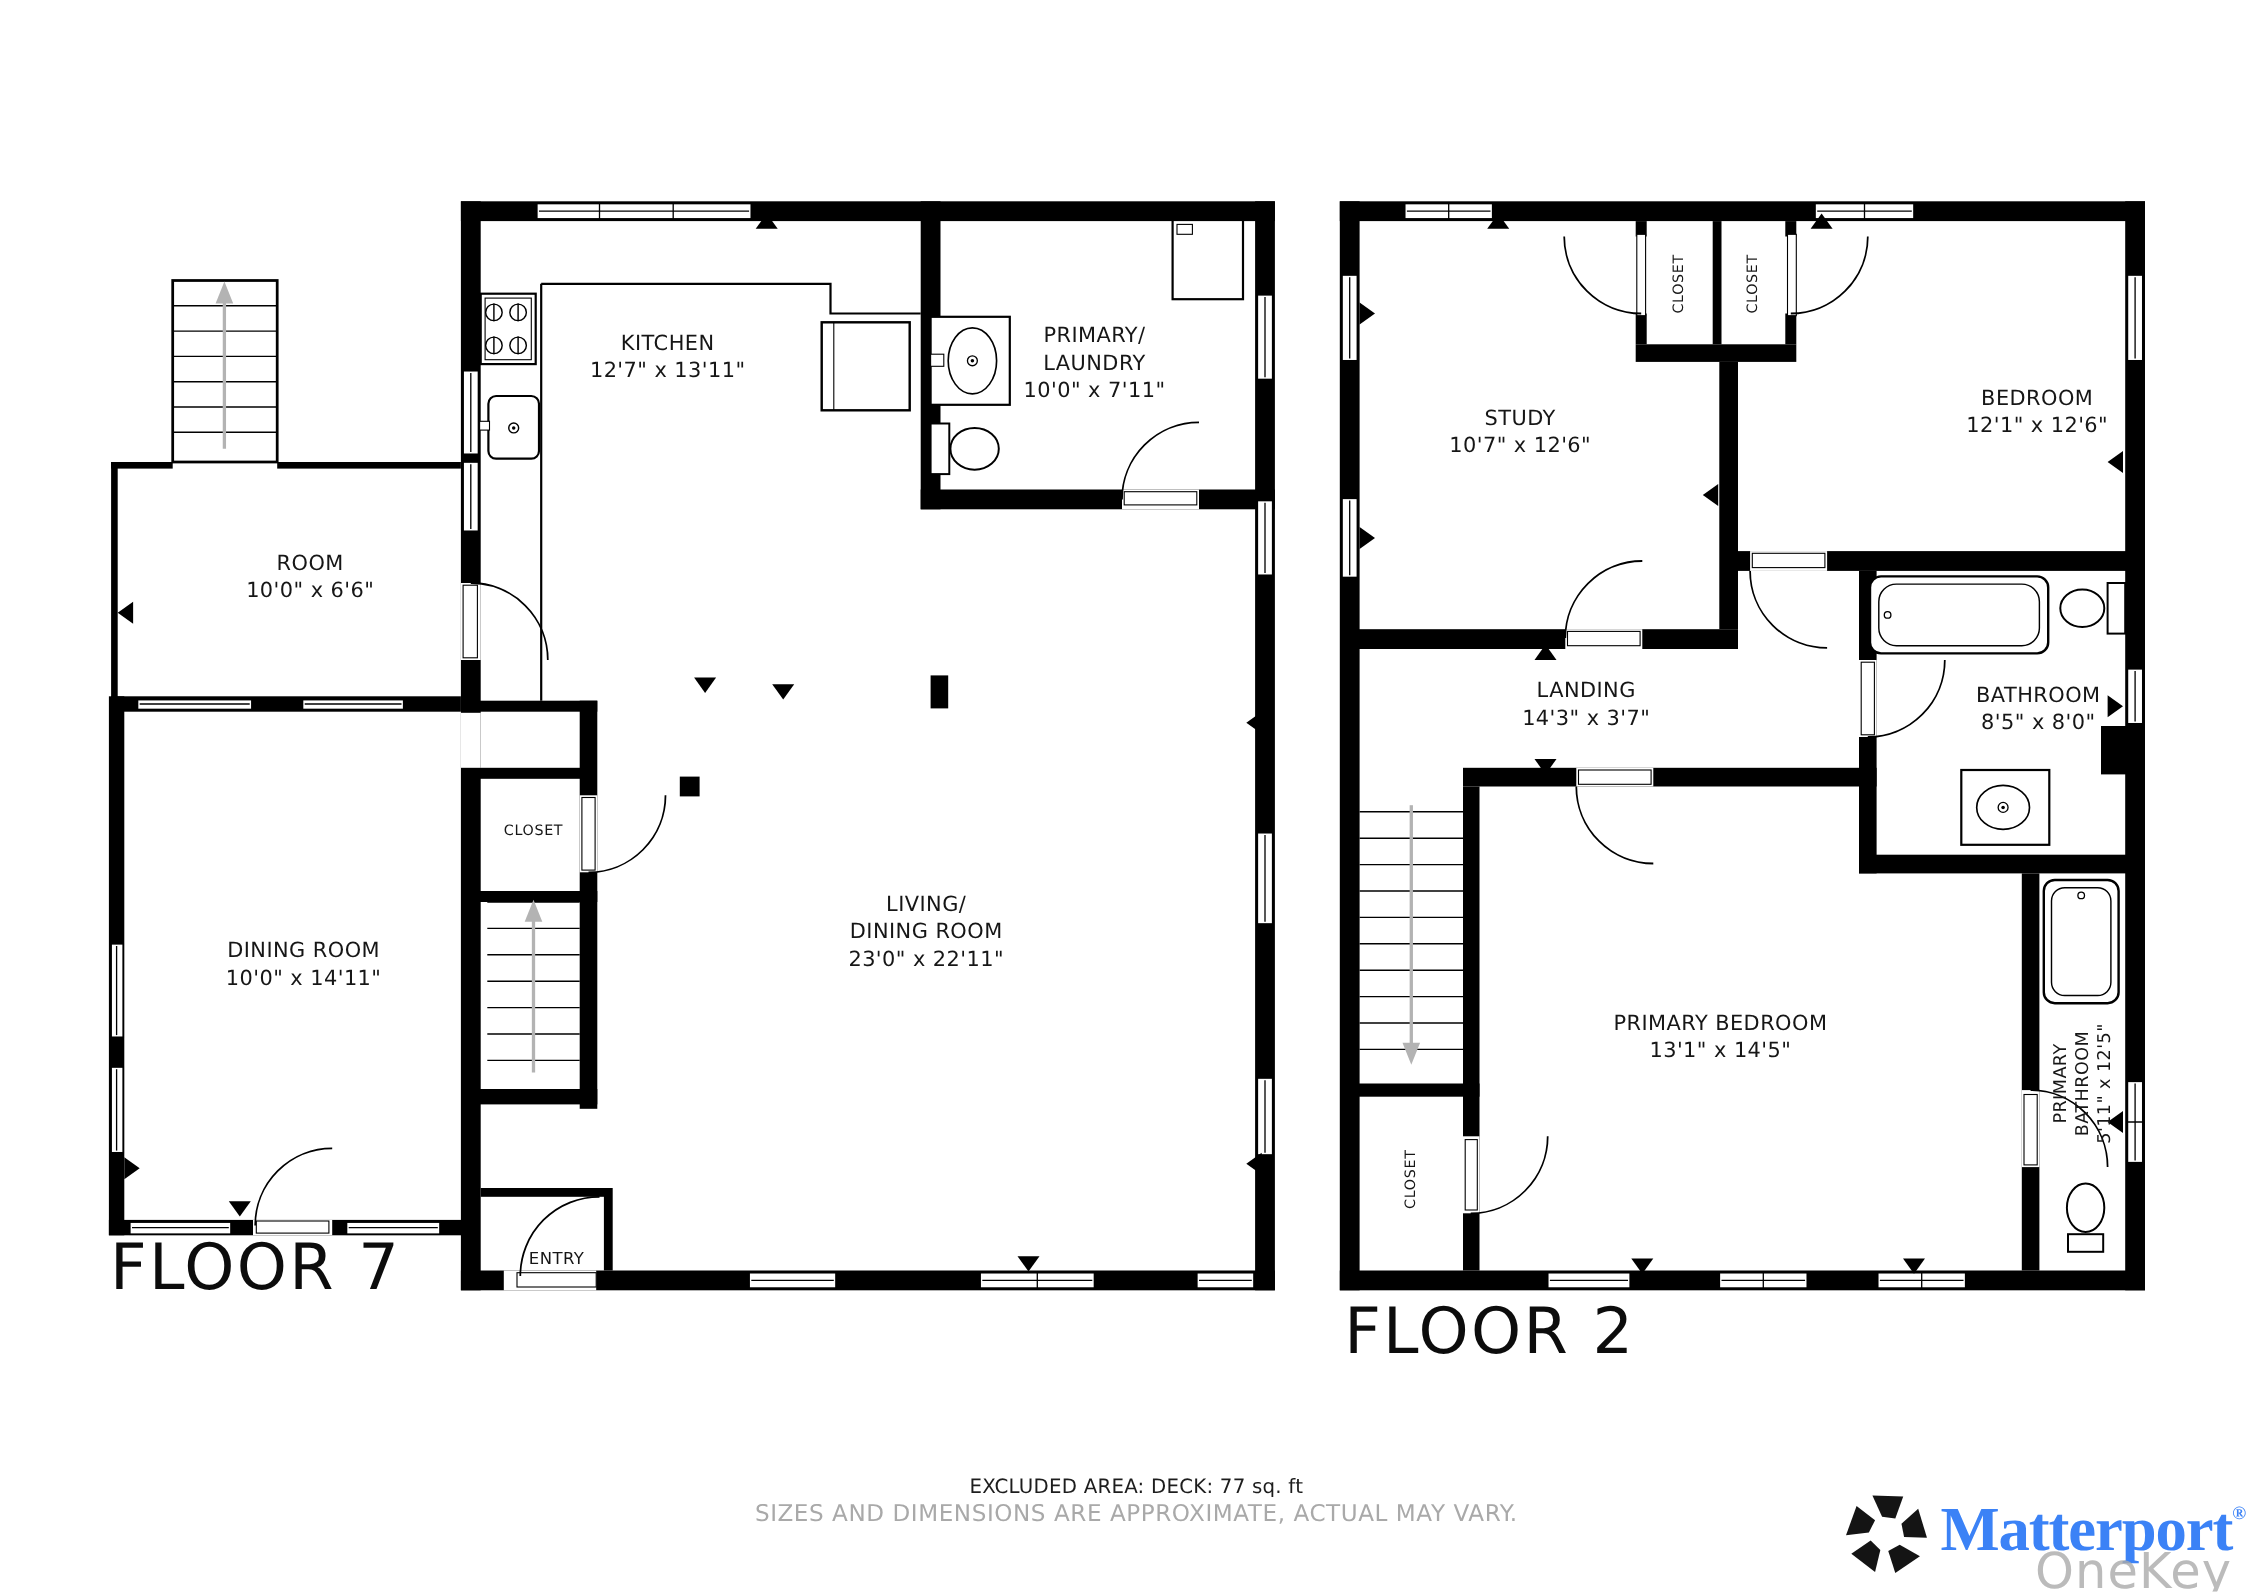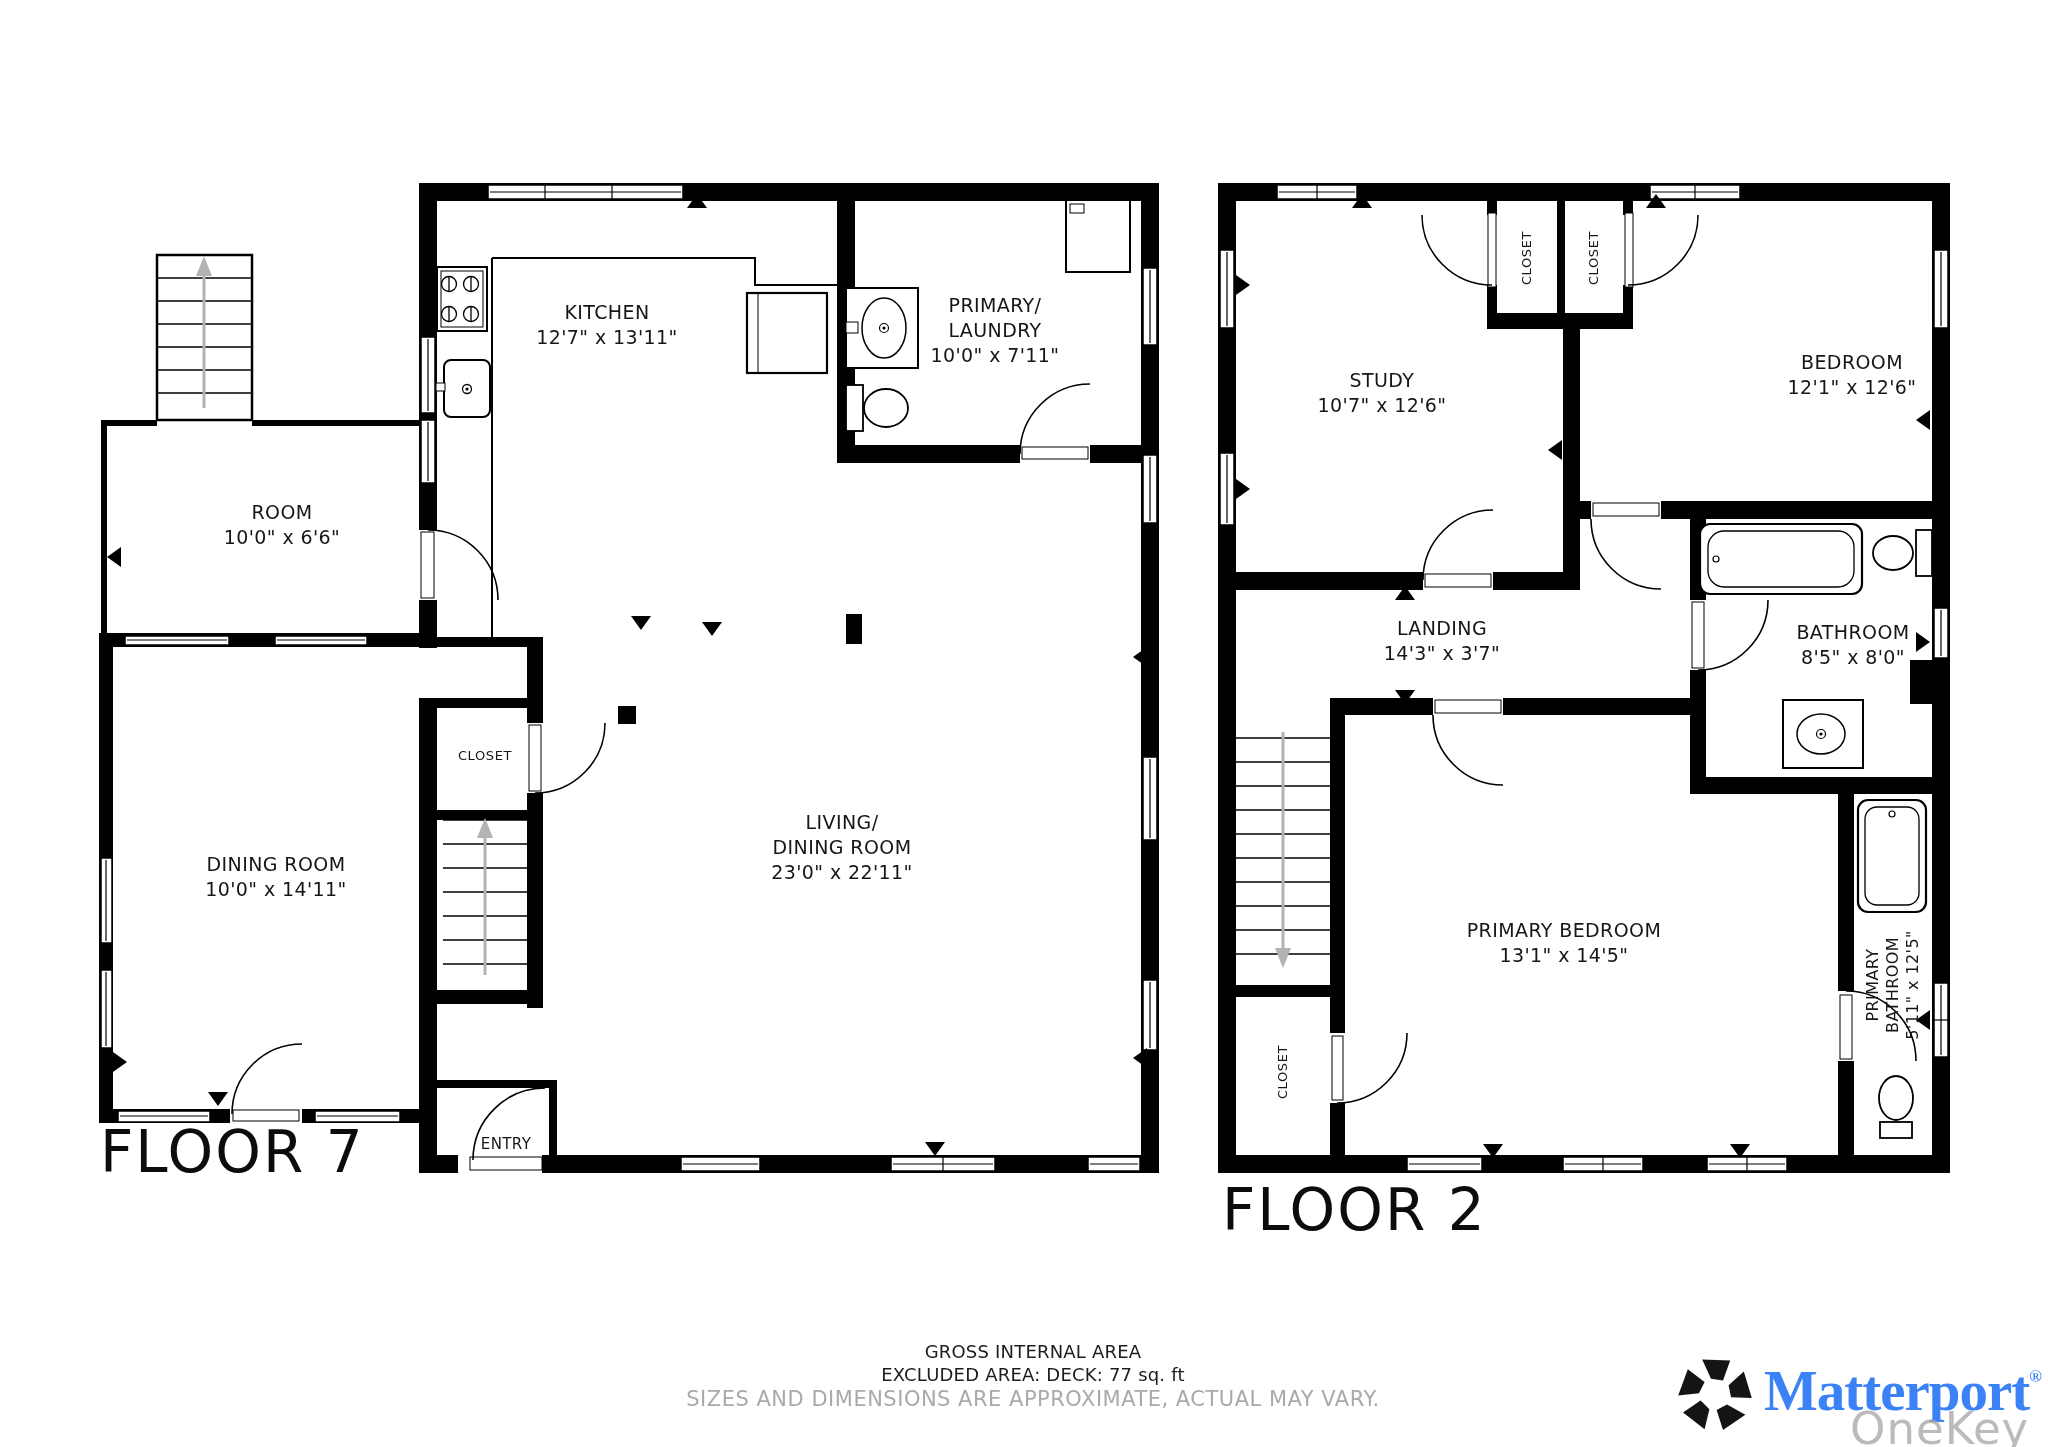--- a/index.html
+++ b/index.html
@@ -421,21 +421,20 @@
   <span>PRIMARY</span>
       <span>BATHROOM</span>
       <span>5'11" x 12'5"</span>
 </div>
 <div class="lbl small rot" style="left:1283px;top:1072px">
   <span>CLOSET</span>
 </div>
 <div class="floor-title" style="left:1222px;top:1176px">FLOOR 2</div>
 
 <div class="footer">
-  <div>GROSS INTERNAL AREA</div>
   <div>EXCLUDED AREA: DECK: 77 sq. ft</div>
   <div class="disclaimer">SIZES AND DIMENSIONS ARE APPROXIMATE, ACTUAL MAY VARY.</div>
 </div>
 
 <div class="branding">
   <svg class="brand-icon" width="80" height="84" viewBox="0 0 100 100">
     <g fill="#141414">
       <polygon points="34,7 69,8 60,33 45,31"></polygon>
       <polygon points="86,22 96,55 70,54 67,39"></polygon>
       <polygon points="88,76 60,95 52,70 65,63"></polygon>

